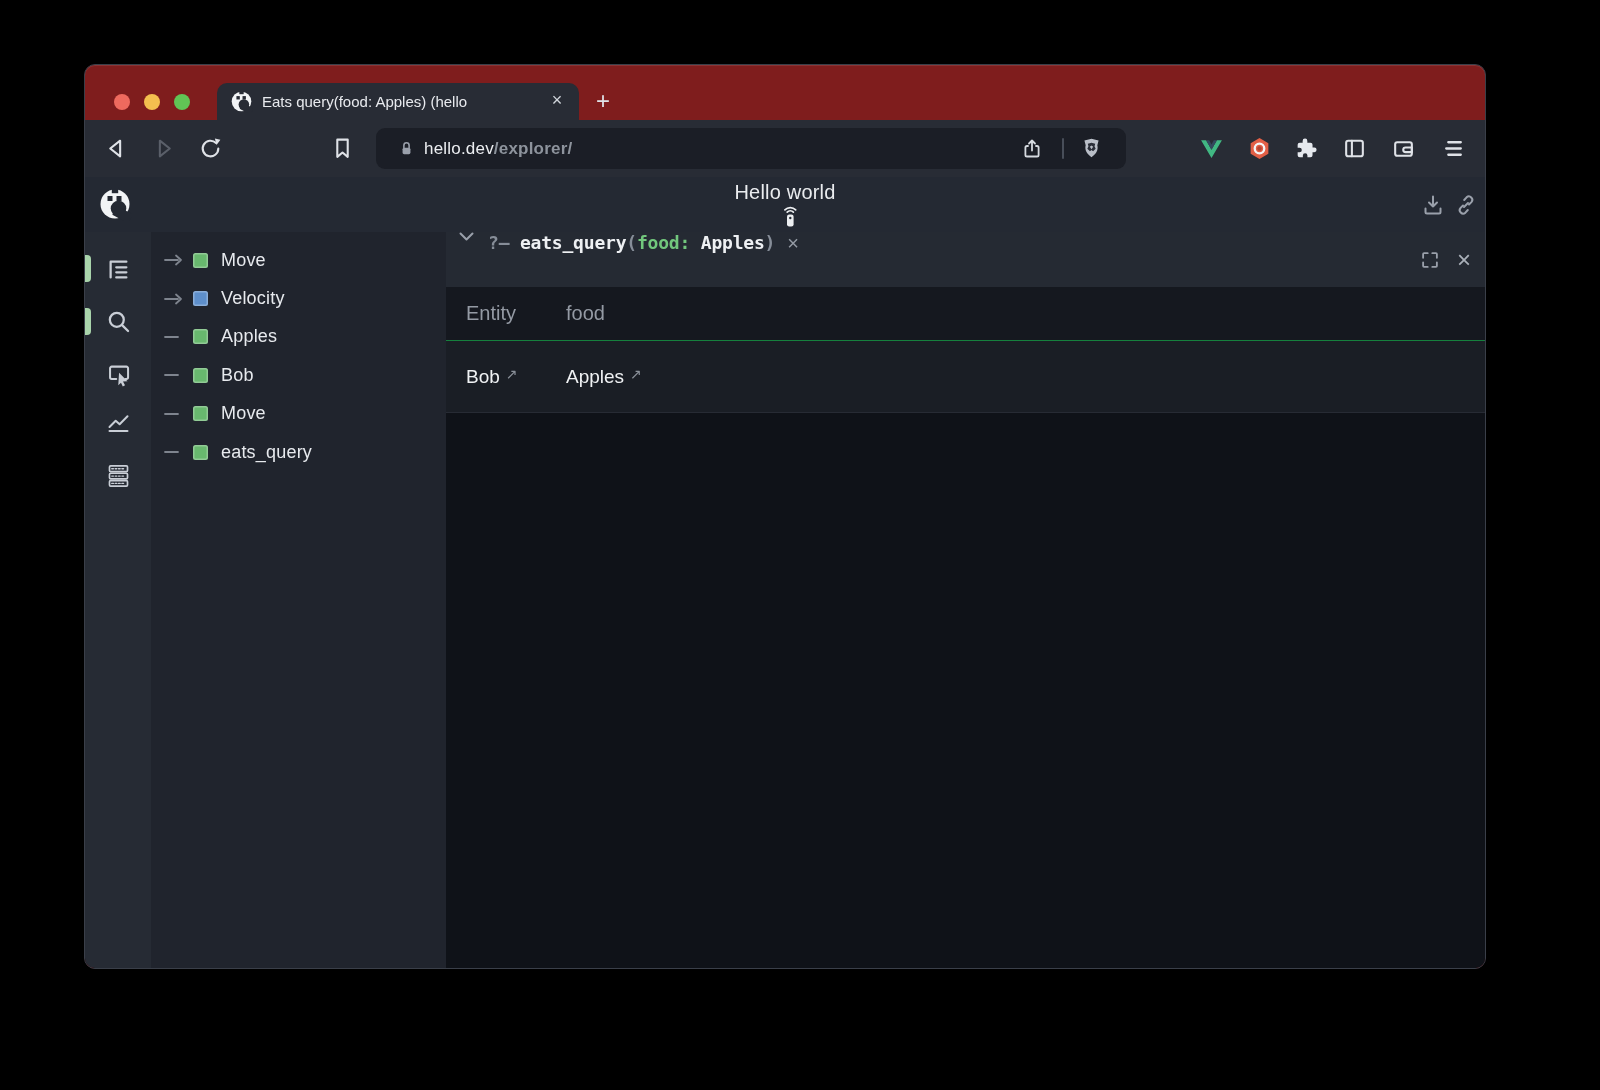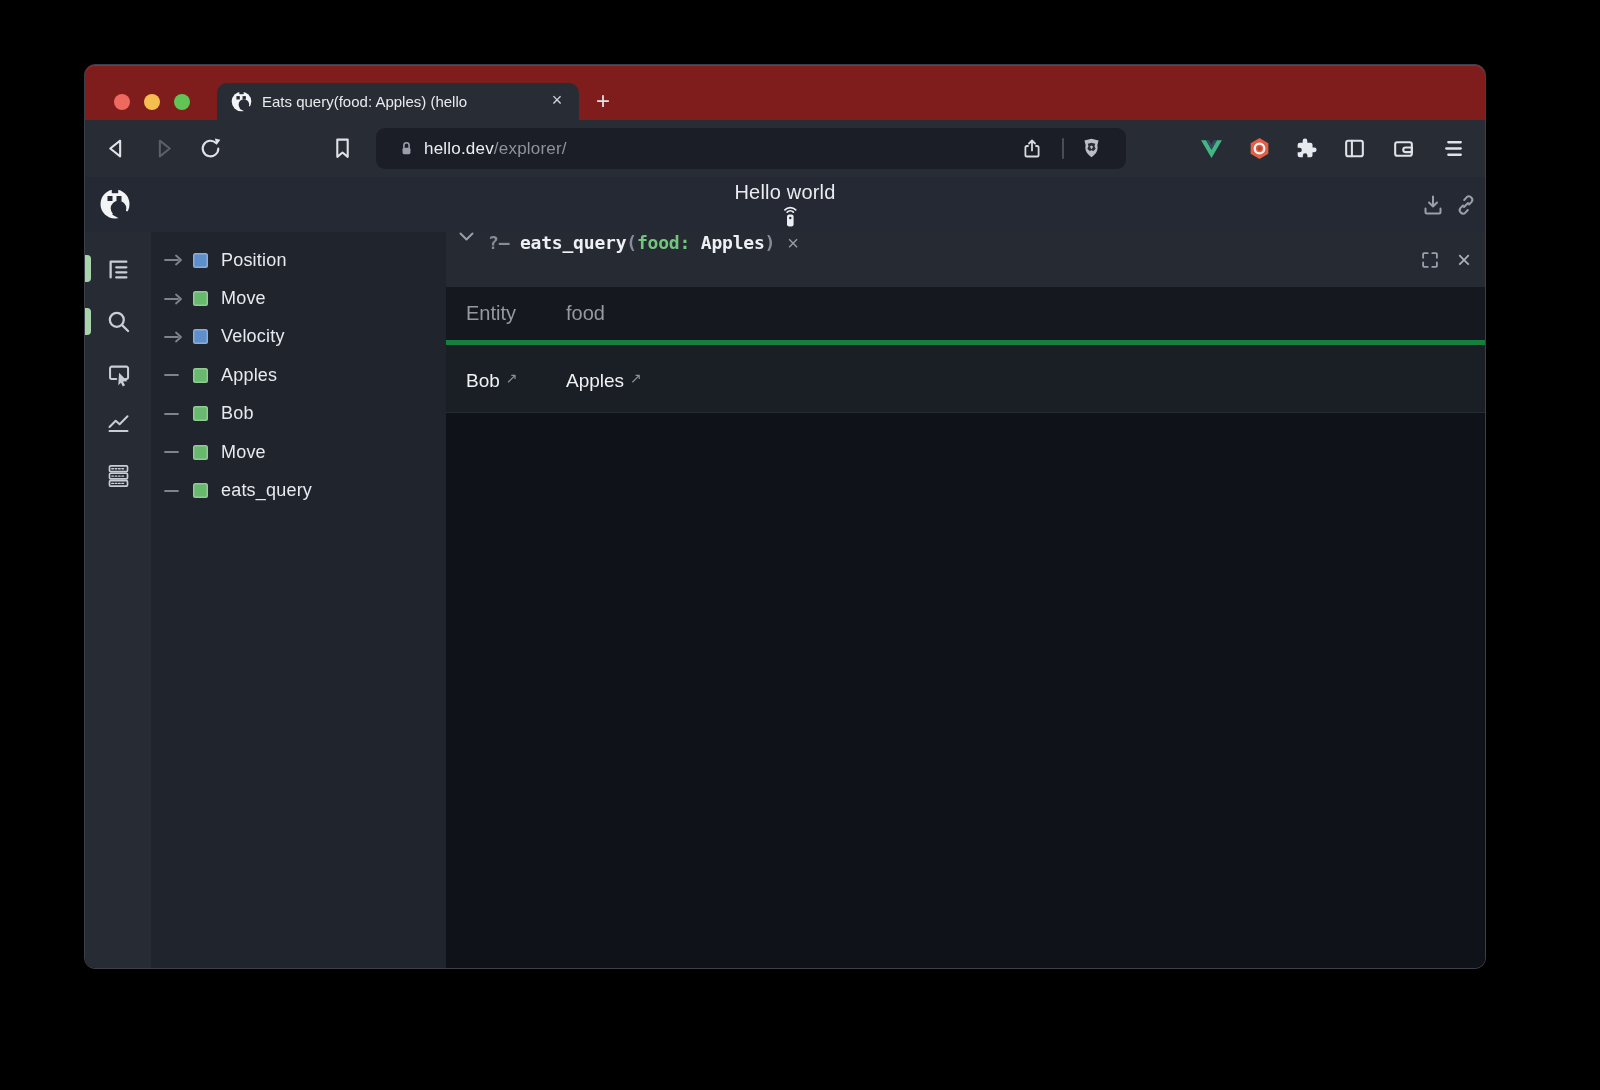--- a/index.html
+++ b/index.html
@@ -21,21 +21,21 @@
     mask-image:linear-gradient(to right,#000 82%,transparent 98%);}
   .tab-close{position:absolute;right:10px;top:0;height:37px;line-height:35px;width:24px;text-align:center;
     color:#d2d6dc;font-size:18px;cursor:default;}
   .newtab{position:absolute;left:502px;top:18px;width:32px;height:37px;line-height:35px;text-align:center;
     color:#e0e3e8;font-size:24px;font-weight:300;}
   
   .navbar{position:absolute;left:0;top:55px;width:1400px;height:57px;background:#282c35;}
   .nav-ic{position:absolute;top:16px;width:25px;height:25px;}
   .urlbar{position:absolute;left:291px;top:8px;width:750px;height:41px;background:#1b1e26;border-radius:9px;}
   .url-text{position:absolute;left:48px;top:0;height:41px;line-height:41px;font-size:17px;letter-spacing:.2px;}
-  .url-domain{color:#eceef1;font-weight:500;} .url-path{color:#8d939c;font-weight:400;}
+  .url-domain{color:#eceef1;font-weight:500;} .url-path{color:#8d939c;font-weight:700;}
   .url-sep{position:absolute;left:686px;top:10px;width:2px;height:21px;background:#484e59;border-radius:1px;}
   
   .page{position:absolute;left:0;top:112px;width:1400px;height:791px;background:#0f1218;}
   .pheader{position:absolute;left:0;top:0;width:1400px;height:55px;background:#242933;
     display:flex;align-items:center;justify-content:center;flex-direction:column;}
   .plogo{position:absolute;left:13px;top:10px;width:34px;height:34px;}
   .ptitle{font-size:20px;font-weight:500;color:#eaecef;letter-spacing:.2px;}
   .premote{margin-left:10px;width:24px;height:24px;position:relative;top:1px;}
   .ph-ic{position:absolute;top:16px;width:24px;height:24px;}
   
@@ -58,21 +58,21 @@
   .qtext{margin-left:14px;font-family:"DejaVu Sans Mono","Liberation Mono",monospace;
     font-size:18px;font-weight:bold;letter-spacing:-0.2px;}
   .tk-gray{color:#868d98;} .tk-white{color:#eef0f3;} .tk-green{color:#72c77d;}
   .q-close{margin-left:12px;color:#959ba5;font-size:20px;font-weight:400;font-family:"Liberation Sans",sans-serif;}
   .q-right{position:absolute;right:0;top:0;height:55px;display:flex;align-items:center;}
   .q-full{width:22px;height:22px;margin-right:16px;}
   .q-x{color:#aab0b9;font-size:24px;font-weight:300;margin-right:14px;line-height:22px;}
   .thead{position:absolute;left:0;top:55px;width:1039px;height:53px;background:#15181f;}
   .th{position:absolute;top:0;height:53px;line-height:53px;font-size:20px;color:#949aa4;font-weight:400;}
   .trow{position:absolute;left:0;top:108px;width:1039px;height:73px;background:#1a1e25;
-    border-top:5px solid #15803d;border-bottom:1px solid #272b34;box-sizing:border-box;}
+    border-top:1px solid #15803d;border-bottom:1px solid #272b34;box-sizing:border-box;}
   .td{position:absolute;top:0;height:71px;line-height:71px;font-size:19px;color:#f0f2f4;font-weight:500;}
   .col1{left:20px;} .col2{left:120px;}
   .extlink{font-size:14px;color:#8a9099;margin-left:6px;position:relative;top:-4px;font-weight:400;}
   
   .ic{stroke:#c9ced6;fill:none;stroke-width:1.8;stroke-linecap:round;stroke-linejoin:round;}
   .ic-dim{stroke:#5a5f69;}
   .ic-gray{stroke:#9aa0ab;}
 </style>
 </head>
 <body>
@@ -207,28 +207,20 @@
       <svg class="rail-ic" style="top:230px" viewBox="0 0 24 24">
         <rect class="ic" style="stroke-width:1.5" x="4" y="3.5" width="16" height="5" rx="1"></rect>
         <rect class="ic" style="stroke-width:1.5" x="4" y="10" width="16" height="5" rx="1"></rect>
         <rect class="ic" style="stroke-width:1.5" x="4" y="16.5" width="16" height="5" rx="1"></rect>
         <path class="ic" style="stroke-width:1.2" d="M6 6h1.5M9 6h1.5M12 6h1.5M15 6h1.5M6 12.5h1.5M9 12.5h1.5M12 12.5h1.5M15 12.5h1.5M6 19h1.5M9 19h1.5M12 19h1.5M15 19h1.5"></path>
       </svg>
     </div>
 
     <div class="treepanel">
 
-      <div class="tree-item">
-        <svg class="twig" viewBox="0 0 24 12">
-          <line class="ic" style="stroke:#7e848e" x1="1" y1="6" x2="14" y2="6"></line>
-          <polyline class="ic" style="stroke:#7e848e" points="12,1.5 17,6 12,10.5"></polyline>
-        </svg>
-        <span class="sq" style="background: rgb(94, 143, 203);"></span>
-        <span class="tree-label">Position</span>
-      </div>
 
       <div class="tree-item">
         <svg class="twig" viewBox="0 0 24 12">
           <line class="ic" style="stroke:#7e848e" x1="1" y1="6" x2="14" y2="6"></line>
           <polyline class="ic" style="stroke:#7e848e" points="12,1.5 17,6 12,10.5"></polyline>
         </svg>
         <span class="sq" style="background: rgb(104, 184, 110);"></span>
         <span class="tree-label">Move</span>
       </div>
 

